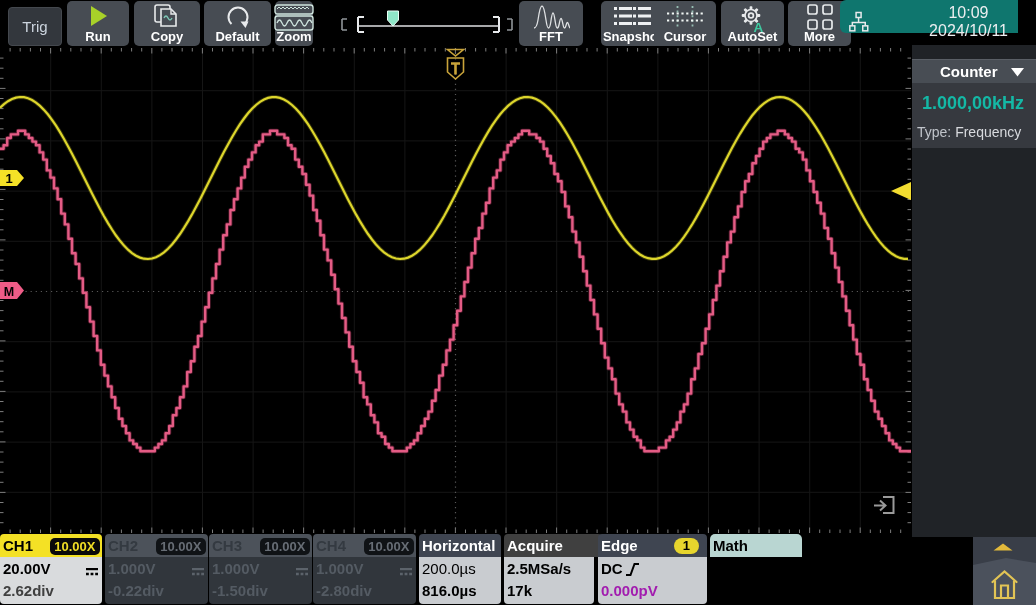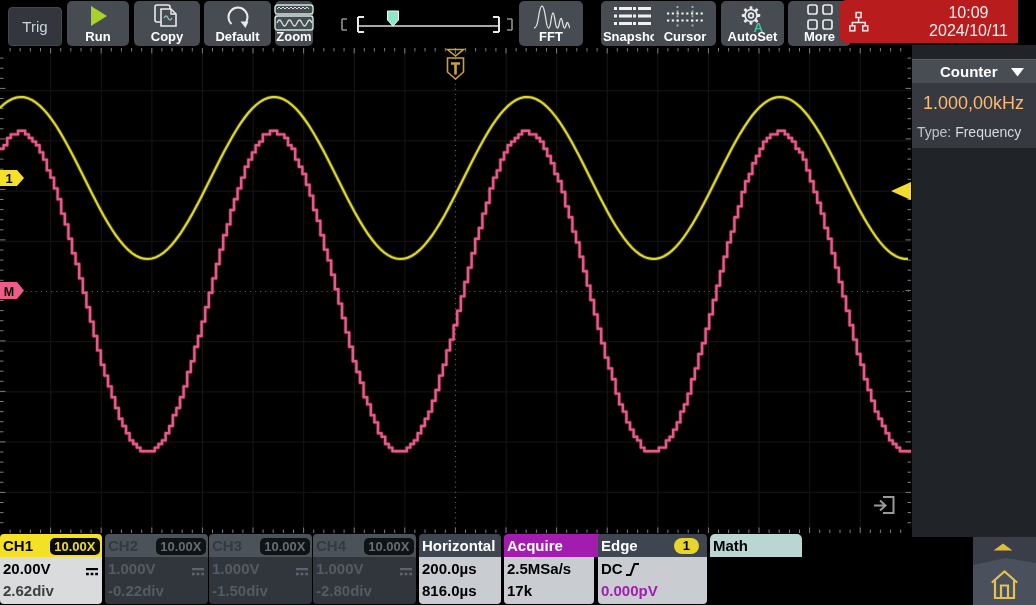--- a/index.html
+++ b/index.html
@@ -121,21 +121,21 @@
 <g fill="none" stroke="#e8eaec" stroke-width="1.7">
 <rect x="1" y="1" width="9" height="9" rx="2"></rect>
         <rect x="16" y="1" width="9" height="9" rx="2"></rect>
 <rect x="1" y="16" width="9" height="9" rx="2"></rect>
         <rect x="16" y="16" width="9" height="9" rx="2"></rect>
       </g>
 </svg>
     <span class="lbl">More</span>
   </div>
 
-<div class="abs" style="left:840px;top:0;width:178px;height:43px;background:#b91c1c;border-radius:6px 0 0 6px">
+<div class="abs" style="left:840px;top:0;width:178px;height:33px;background:#0f766e;border-radius:6px 0 0 6px">
 <svg class="abs" style="left:9px;top:11px" width="20" height="23" viewBox="0 0 24 26">
 <g fill="none" stroke="#e8eaec" stroke-width="1.8">
 <rect x="8.5" y="1" width="6" height="6"></rect>
         <rect x="1" y="17" width="6" height="6"></rect>
         <rect x="16.5" y="17" width="6" height="6"></rect>
 <path d="M11.5,7 v5 M4,17 v-4 h15.5 v4"></path>
       </g>
 </svg>
 <div class="abs" style="left:945px;top:4px;width:83px;color:#eceef0;font-size:16px;line-height:18px;text-align:center;left:87px">10:09</div>
 <div class="abs" style="right:10px;top:22px;color:#eceef0;font-size:16px;line-height:18px">2024/10/11</div>
@@ -195,21 +195,21 @@
 
 <div class="abs" style="left:912px;top:45px;width:124px;height:492px;background:#202327"></div>
 <div class="abs" style="left:912px;top:59px;width:124px;height:1px;background:#5a5f66"></div>
 <div class="abs" style="left:912px;top:60px;width:124px;height:23px;background:#484d54">
   <span class="abs" style="left:28px;top:3px;color:#fff;font-size:15px;font-weight:bold">Counter</span>
   <svg class="abs" style="right:12px;top:7.5px" width="13" height="9">
       <path d="M0,0 h13 l-6.5,8.5 Z" fill="#fff"></path>
     </svg>
 </div>
 <div class="abs" style="left:912px;top:83px;width:124px;height:65px;background:#36393f">
-  <div class="abs" style="left:0;top:10px;width:112px;text-align:right;color:#fdba74;font-size:18px;font-weight:normal">1.000,00kHz</div>
+  <div class="abs" style="left:0;top:10px;width:112px;text-align:right;color:#14b8a6;font-size:18px;font-weight:bold">1.000,00kHz</div>
   <div class="abs" style="left:5px;top:41px;font-size:14px;color:#d8dade"><span style="color:#c0c4ca">Type:</span> Frequency</div>
 </div>
 
 <div class="abs" style="left:0px;top:534px;width:102px;height:70px;border-radius:4px">
 <div class="abs" style="left:0;top:0;width:102px;height:23px;background:#f4e125;border-radius:4px 4px 0 0">
       <span style="position:absolute;left:3px;top:3px;font-size:15px;font-weight:bold;color:#000">CH1</span>
       <span style="position:absolute;right:2.5px;top:4px;background:#0a0a0a;border-radius:5px;color:#f0de25;font-size:13px;font-weight:bold;padding:0.5px 4px 1.5px">10.00X</span>
     </div>
 <div class="abs" style="left:0;top:23px;width:102px;height:47px;background:#d9dbdd;border-radius:0 0 4px 4px">
       <div style="position:absolute;left:3px;top:3px;font-size:15px;font-weight:bold;color:#000;white-space:nowrap">20.00V</div>
@@ -260,26 +260,26 @@
         <path d="M0,1 h12" stroke="#5c636b" stroke-width="2.4"></path>
         <path d="M0,6 h2.8 M4.6,6 h2.8 M9.2,6 h2.8" stroke="#5c636b" stroke-width="2.4"></path>
       </svg>
     </div>
 </div>
 <div class="abs" style="left:419px;top:534px;width:82px;height:70px;border-radius:4px">
 <div class="abs" style="left:0;top:0;width:82px;height:23px;background:#3f4551;border-radius:4px 4px 0 0">
       <span style="position:absolute;left:3px;top:3px;font-size:15px;font-weight:bold;color:#fff">Horizontal</span>
     </div>
 <div class="abs" style="left:0;top:23px;width:82px;height:47px;background:#c9ccd0;border-radius:0 0 4px 4px">
-      <div style="position:absolute;left:3px;top:3px;font-size:15px;font-weight:bold;color:#000;white-space:nowrap">200.0µs</div>
+      <div style="position:absolute;left:3px;top:3px;font-size:15px;font-weight:normal;color:#000;white-space:nowrap">200.0µs</div>
       <div style="position:absolute;left:3px;top:25px;font-size:15px;font-weight:bold;color:#000;white-space:nowrap">816.0µs</div>
     </div>
 </div>
 <div class="abs" style="left:504px;top:534px;width:90px;height:70px;border-radius:4px">
-<div class="abs" style="left:0;top:0;width:98px;height:23px;background:#a21caf;border-radius:4px 4px 0 0">
+<div class="abs" style="left:0;top:0;width:98px;height:23px;background:#404040;border-radius:4px 4px 0 0">
       <span style="position:absolute;left:3px;top:3px;font-size:15px;font-weight:bold;color:#fff">Acquire</span>
     </div>
 <div class="abs" style="left:0;top:23px;width:90px;height:47px;background:#c9ccd0;border-radius:0 0 4px 4px">
       <div style="position:absolute;left:3px;top:3px;font-size:15px;font-weight:bold;color:#000;white-space:nowrap">2.5MSa/s</div>
       <div style="position:absolute;left:3px;top:25px;font-size:15px;font-weight:bold;color:#000;white-space:nowrap">17k</div>
     </div>
 </div>
 <div class="abs" style="left:598px;top:534px;width:109px;height:70px;border-radius:4px">
 <div class="abs" style="left:0;top:0;width:109px;height:23px;background:#3f4551;border-radius:4px 4px 0 0">
       <span style="position:absolute;left:3px;top:3px;font-size:15px;font-weight:bold;color:#fff">Edge</span>

